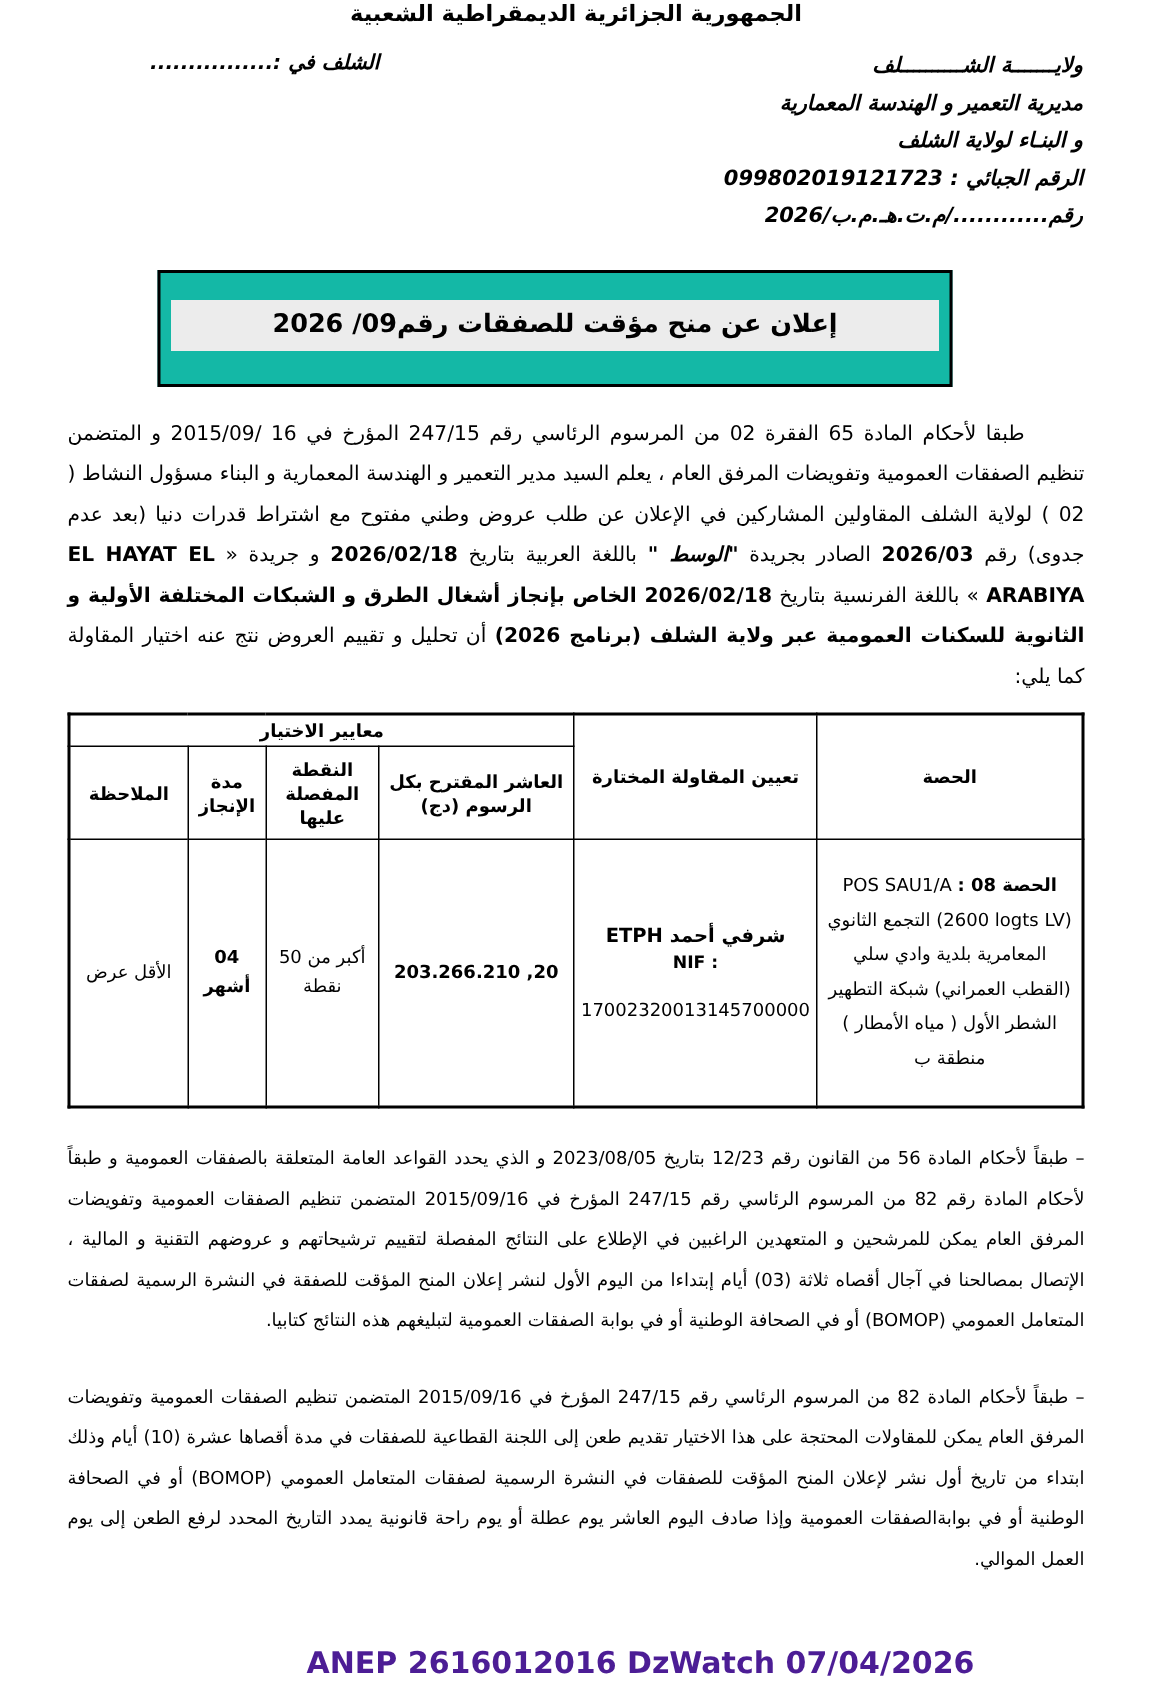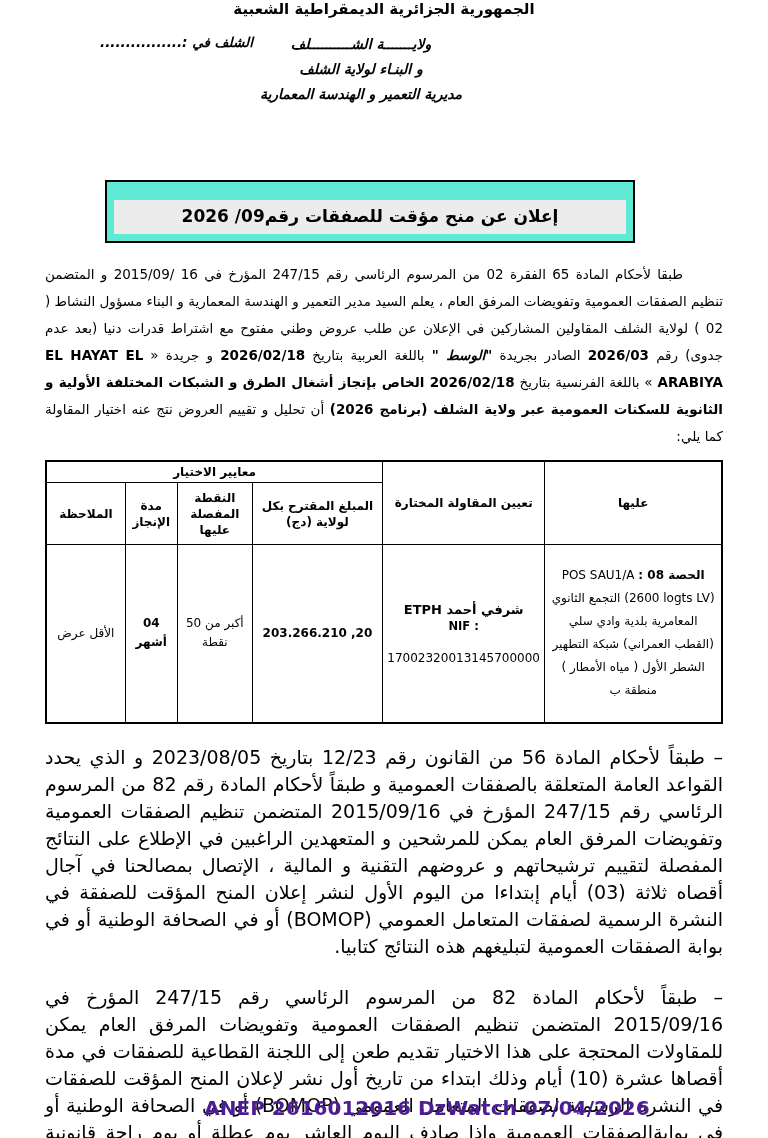--- a/index.html
+++ b/index.html
@@ -12,43 +12,43 @@
   }
   .republic {
     text-align: center;
     font-weight: bold;
     font-size: 15px;
     direction: rtl;
   }
   .hdr { position: relative; margin-top: 14px; height: 128px; }
   .hdr-right {
     direction: rtl;
-    text-align: center;
+    text-align: right;
     margin-right: 46px;
     font-weight: bold;
     font-style: italic;
     font-size: 14px;
     line-height: 25px;
   }
   .hdr-right .wilaya { letter-spacing: 1px; }
   .date-line {
     position: absolute;
     top: 2px; left: 100px;
     direction: rtl;
     font-weight: bold;
     font-style: italic;
     font-size: 13.5px;
   }
   .title-box {
     width: 530px;
     margin-left: 105px;
     margin-top: 20px;
     border: 2px solid #000;
-    padding: 18px 7px 7px 7px;
-    background: #5eead4;
+    padding: 18px 7px 22px 7px;
+    background: #14b8a6;
   }
   .title-inner {
     direction: rtl;
     text-align: center;
     font-weight: bold;
     font-size: 17px;
     padding: 6px 0 8px 0;
   }
   .intro {
     margin: 18px 45px 0 45px;
@@ -88,43 +88,45 @@
   .nif-label { direction: ltr; font-weight: bold; font-size: 11.5px; line-height: 15px; }
   .nif-value { direction: ltr; font-size: 12px; line-height: 15px; margin-top: 17px; }
   .amount-cell { direction: ltr; font-weight: bold; font-size: 14px; }
   .score-cell { font-size: 12.5px; line-height: 19px; }
   .duration-cell { font-weight: bold; font-size: 13px; line-height: 19px; }
   .note-cell { font-size: 12.5px; }
   .para {
     margin: 20px 45px 0 45px;
     direction: rtl;
     text-align: justify;
-    font-size: 19px;
+    font-size: 12px;
     line-height: 27px;
   }
   .para + .para { margin-top: 24px; }
   .anep-footer {
     position: absolute;
     top: 1096px; left: 0;
     width: 100%;
     text-align: center;
     font-weight: bold;
     font-size: 20px;
   }
 </style>
 </head>
 <body>
 
 <div class="republic">الجمهورية الجزائرية الديمقراطية الشعبية</div>
 
 <div class="hdr">
   <div class="hdr-right">
     <div class="wilaya">ولايـــــــة الشــــــــــلف</div>
+    <div>مديرية التعمير و الهندسة المعمارية</div>
     <div>و البنـاء  لولاية الشلف</div>
-    <div>مديرية التعمير و الهندسة المعمارية</div>
+    <div>الرقم الجبائي : 099802019121723</div>
+    <div>رقم............/م.ت.هـ.م.ب/2026</div>
   </div>
   <div class="date-line">الشلف في :................</div>
 </div>
 
 <div class="title-box">
   <div class="title-inner" style="background: rgb(236, 236, 236);">إعلان عن منح مؤقت للصفقات رقم09/ 2026</div>
 </div>
 
 <p class="intro"><span>طبقا لأحكام المادة 65 الفقرة 02 من المرسوم الرئاسي رقم 247/15 المؤرخ في 16 /2015/09 و المتضمن تنظيم الصفقات العمومية وتفويضات المرفق العام ، يعلم السيد مدير التعمير و الهندسة المعمارية و البناء مسؤول النشاط ( 02 )  لولاية الشلف المقاولين المشاركين في الإعلان عن طلب عروض وطني مفتوح  مع اشتراط قدرات دنيا  (بعد عدم جدوى) رقم </span><span style="font-weight: bold;">2026/03</span><span> الصادر بجريدة </span><span style="font-weight: bold; font-style: italic;">"الوسط "</span><span> باللغة العربية بتاريخ </span><span style="font-weight: bold;">2026/02/18</span><span> و جريدة   « </span><span style="font-weight: bold;">EL HAYAT EL ARABIYA</span><span> » باللغة الفرنسية  بتاريخ </span><span style="font-weight: bold;">2026/02/18</span><span style="font-weight: bold;"> الخاص بإنجاز أشغال الطرق و الشبكات المختلفة الأولية و الثانوية للسكنات العمومية عبر ولاية الشلف (برنامج 2026)</span><span> أن تحليل و تقييم العروض نتج عنه اختيار المقاولة كما يلي:</span></p>
 
@@ -132,26 +134,26 @@
   <colgroup>
     <col style="width:177px">
       <col style="width:162px">
       <col style="width:130px">
     <col style="width:75px">
       <col style="width:52px">
       <col style="width:79px">
   </colgroup>
   <tbody>
       <tr class="criteria-row">
-    <td rowspan="2" class="th">عليها</td>
+    <td rowspan="2" class="th">الحصة</td>
     <td rowspan="2" class="th">تعيين المقاولة المختارة</td>
     <td colspan="4" class="th">معايير الاختيار</td>
   </tr>
   <tr class="colhead-row">
-    <td class="th">المبلغ  المقترح بكل لولاية (دج)</td>
+    <td class="th">العاشر  المقترح بكل الرسوم (دج)</td>
     <td class="th">النقطة المفصلة عليها</td>
     <td class="th">مدة الإنجاز</td>
     <td class="th">الملاحظة</td>
   </tr>
   <tr class="body-row">
     <td class="lot-cell"><span style="font-weight: bold;">الحصة 08 :</span><span> POS SAU1/A (2600 logts LV) التجمع الثانوي المعامرية بلدية وادي سلي (القطب العمراني) شبكة التطهير الشطر الأول ( مياه الأمطار ) منطقة ب</span></td>
     <td>
       <div class="contractor-line">ETPH شرفي أحمد</div>
       <div class="nif-label">NIF :</div>
       <div class="nif-value">17002320013145700000</div>

